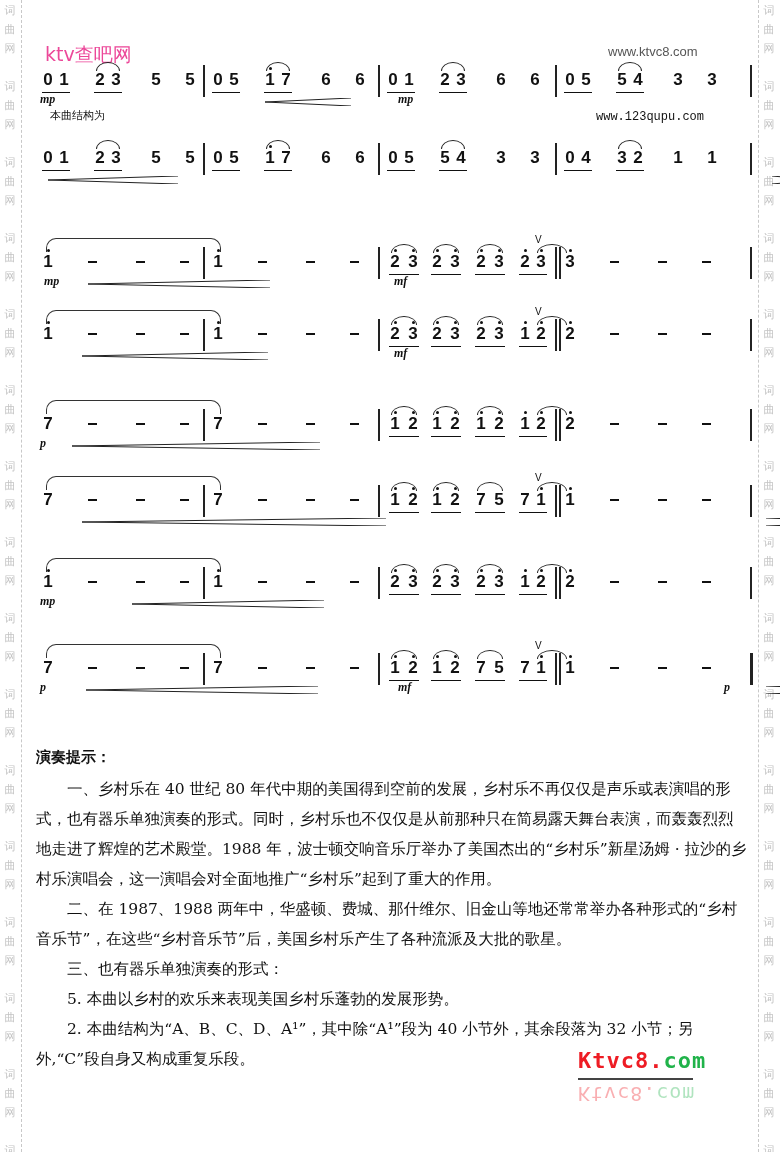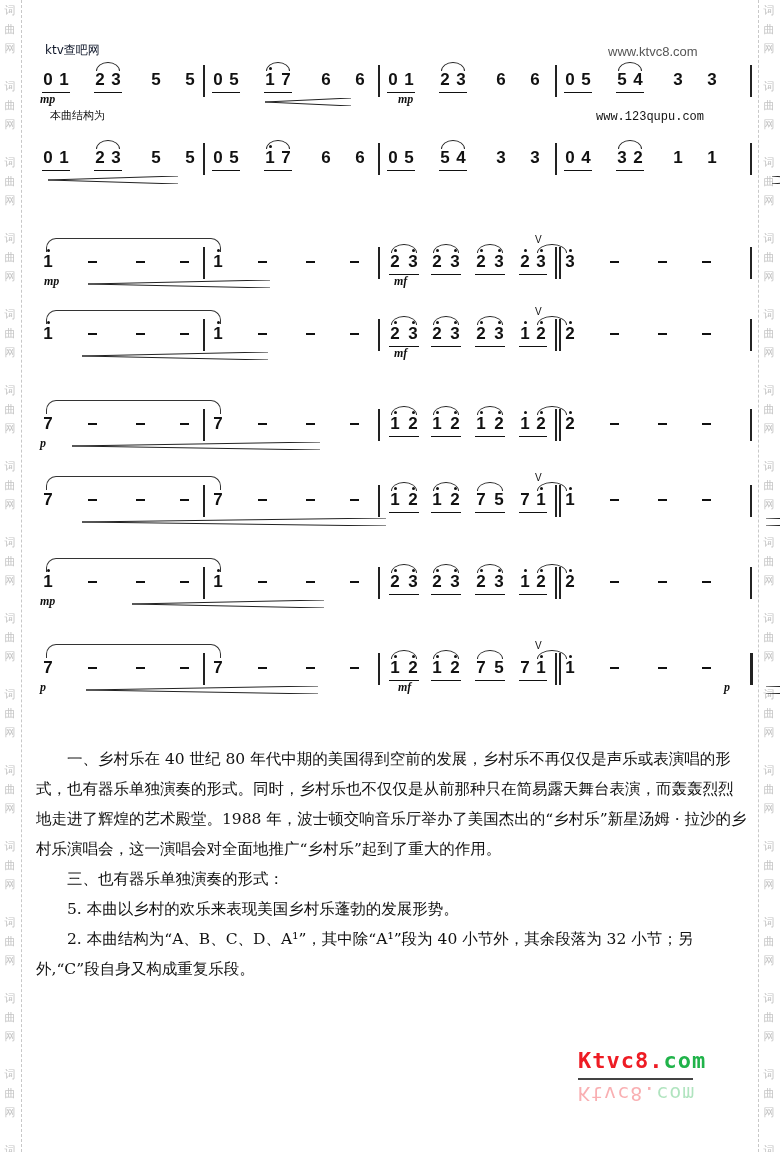--- a/index.html
+++ b/index.html
@@ -5,21 +5,21 @@
   * { margin: 0; padding: 0; box-sizing: border-box; }
   html, body { width: 780px; height: 1152px; background: #ffffff; overflow: hidden; }
   body { position: relative; font-family: "DejaVu Sans", sans-serif; color: #111; }
 
   .margin { position: absolute; top: 0; width: 22px; height: 1152px; }
   .margin.left { left: 0; border-right: 1px dashed #c8c8c8; }
   .margin.right { left: 758px; border-left: 1px dashed #c8c8c8; }
   .margin .mk { position: absolute; left: 3px; font-size: 11px; color: #c4c4c4; line-height: 14px; width: 14px; text-align: center; font-family: "DejaVu Sans", sans-serif; }
 
   .wm { position: absolute; white-space: nowrap; }
-  .wm-red { left: 45px; top: 42px; color: #0f172a; font-size: 12px; font-family: "DejaVu Sans", sans-serif; }
+  .wm-red { left: 45px; top: 42px; color: #ec4899; font-size: 19px; font-family: "DejaVu Sans", sans-serif; }
   .wm-gray { left: 608px; top: 44px; color: #555; font-size: 13px; font-family: "Liberation Sans", sans-serif; }
   .wm-black { left: 50px; top: 108px; color: #111; font-size: 11px; }
   .wm-mono { left: 596px; top: 110px; color: #111; font-size: 12px; font-family: "Liberation Mono", monospace; }
 
   .row { position: absolute; left: 30px; width: 725px; height: 40px; }
   .measure { position: absolute; top: 0; height: 40px; }
   .note { position: absolute; top: 8px; font-family: "Liberation Sans", sans-serif; font-weight: bold; font-size: 17px; width: 12px; text-align: center; line-height: 20px; }
   .note .dot { position: absolute; left: 5px; top: -3px; width: 3px; height: 3px; background: #111; border-radius: 50%; }
   .dash { position: absolute; top: 17px; width: 9px; height: 2px; background: #111; }
   .ul { position: absolute; top: 30px; height: 1px; background: #111; }
@@ -591,21 +591,23 @@
       <div class="hair" style="left: 736px; top: 36px; width: 104px;">
         <svg width="104" height="8">
           <line x1="0" y1="0" x2="104" y2="4" stroke="#222" stroke-width="1"></line>
           <line x1="0" y1="8" x2="104" y2="4" stroke="#222" stroke-width="1"></line>
         </svg>
       </div>
     </div>
   </div>
 
 <div class="text-block" style="top:742px;">
+  <div class="h">演奏提示：</div>
   <p style="margin-top:2px;">一、乡村乐在 40 世纪 80 年代中期的美国得到空前的发展，乡村乐不再仅仅是声乐或表演唱的形式，也有器乐单独演奏的形式。同时，乡村乐也不仅仅是从前那种只在简易露天舞台表演，而轰轰烈烈地走进了辉煌的艺术殿堂。1988 年，波士顿交响音乐厅举办了美国杰出的“乡村乐”新星汤姆 · 拉沙的乡村乐演唱会，这一演唱会对全面地推广“乡村乐”起到了重大的作用。</p>
+  <p>二、在 1987、1988 两年中，华盛顿、费城、那什维尔、旧金山等地还常常举办各种形式的“乡村音乐节”，在这些“乡村音乐节”后，美国乡村乐产生了各种流派及大批的歌星。</p>
   <p>三、也有器乐单独演奏的形式：</p>
   <p>5. 本曲以乡村的欢乐来表现美国乡村乐蓬勃的发展形势。</p>
   <p>2. 本曲结构为“A、B、C、D、A¹”，其中除“A¹”段为 40 小节外，其余段落为 32 小节；另外,“C”段自身又构成重复乐段。</p>
 </div>
 
 <div class="logo">
   <div class="top"><span class="r">Ktv</span><span class="r">c8.</span><span class="g">com</span></div>
   <div class="line"></div>
   <div class="refl"><span class="r">Ktv</span><span class="r">c8.</span><span class="g">com</span></div>
 </div>

